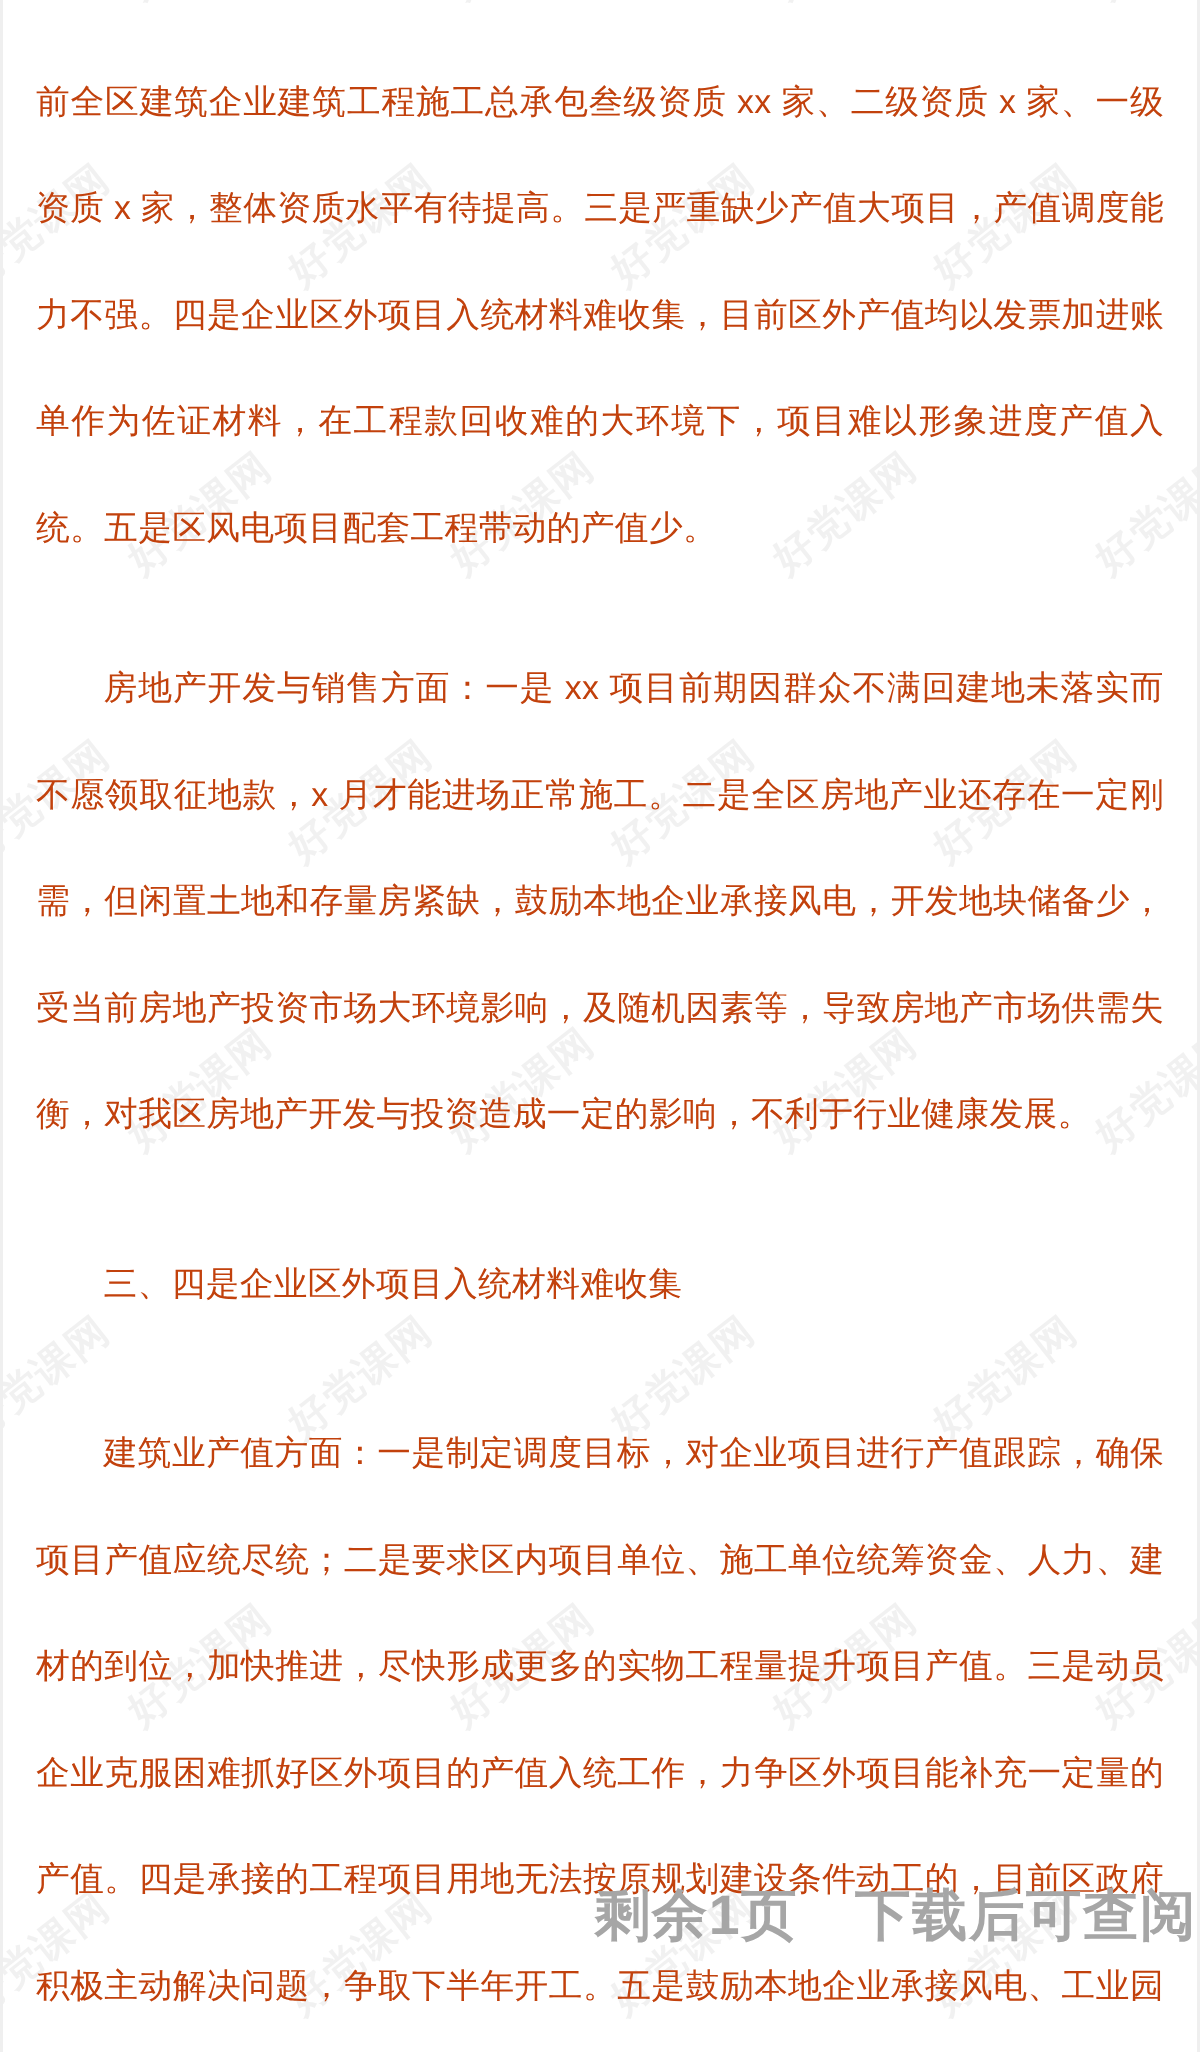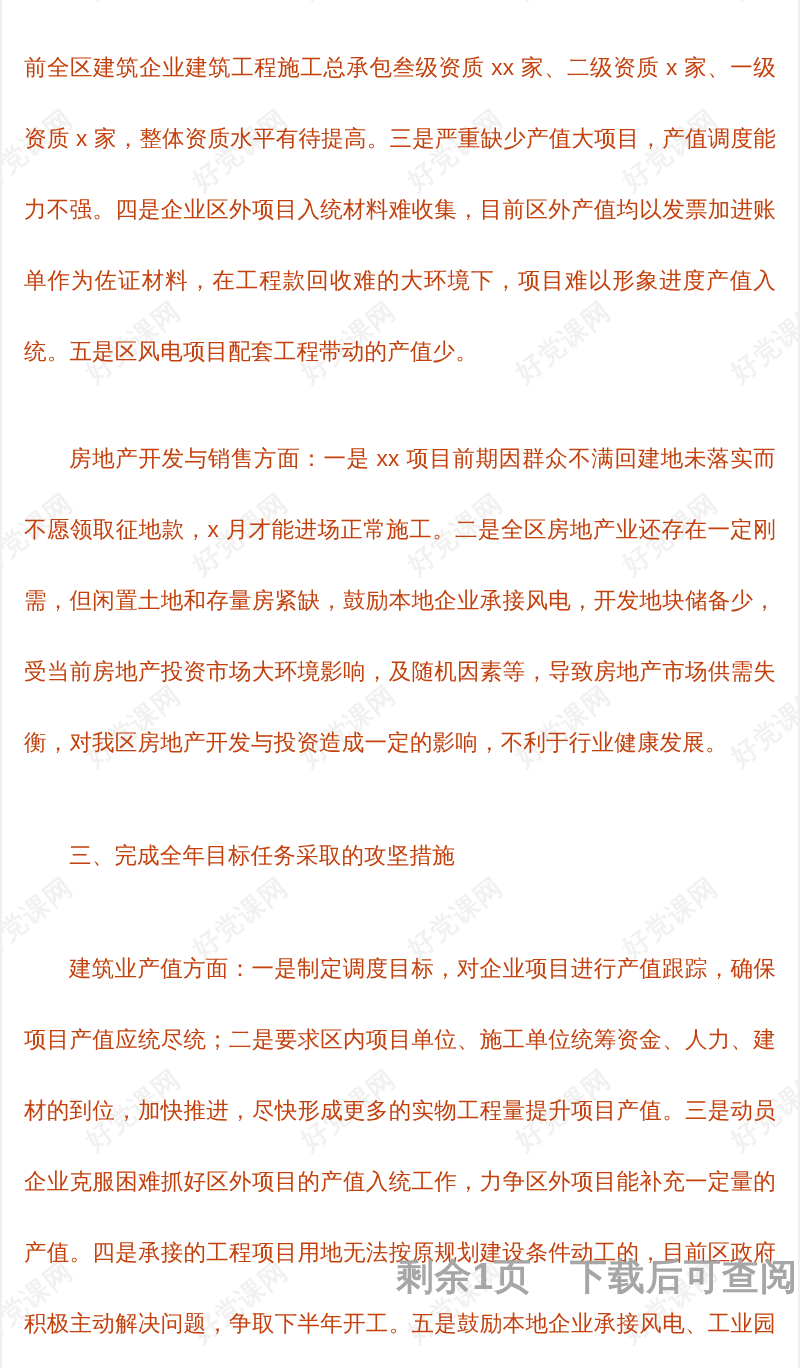--- a/index.html
+++ b/index.html
@@ -138,21 +138,21 @@
   <div id="doc-body">
 
     <p id="first-para" class="para">前全区建筑企业建筑工程施工总承包叁级资质 xx 家、二级资质 x 家、一级资质 x 家，整体资质水平有待提高。三是严重缺少产值大项目，产值调度能力不强。四是企业区外项目入统材料难收集，目前区外产值均以发票加进账单作为佐证材料，在工程款回收难的大环境下，项目难以形象进度产值入统。五是区风电项目配套工程带动的产值少。</p>
 
     <div class="spacer-sm"></div>
 
     <p class="para indent">房地产开发与销售方面：一是 xx 项目前期因群众不满回建地未落实而不愿领取征地款，x 月才能进场正常施工。二是全区房地产业还存在一定刚需，但闲置土地和存量房紧缺，鼓励本地企业承接风电，开发地块储备少，受当前房地产投资市场大环境影响，及随机因素等，导致房地产市场供需失衡，对我区房地产开发与投资造成一定的影响，不利于行业健康发展。</p>
 
     <div class="spacer-md"></div>
 
-    <p class="para heading">三、完成全年目标任务采取的攻坚措施</p>
+    <p class="para heading">三、四是企业区外项目入统材料难收集</p>
 
     <div class="spacer-md"></div>
 
     <p class="para indent">建筑业产值方面：一是制定调度目标，对企业项目进行产值跟踪，确保项目产值应统尽统；二是要求区内项目单位、施工单位统筹资金、人力、建材的到位，加快推进，尽快形成更多的实物工程量提升项目产值。三是动员企业克服困难抓好区外项目的产值入统工作，力争区外项目能补充一定量的产值。四是承接的工程项目用地无法按原规划建设条件动工的，目前区政府积极主动解决问题，争取下半年开工。五是鼓励本地企业承接风电、工业园区等项目配套工程，进一步加强引导调度，拓展新业务版块，鼓励本地企业承接风电、工业园区等项目配套工程。</p>
 
   </div>
 
   <div id="footer-notice">剩余1页　下载后可查阅</div>
 
 </div>

